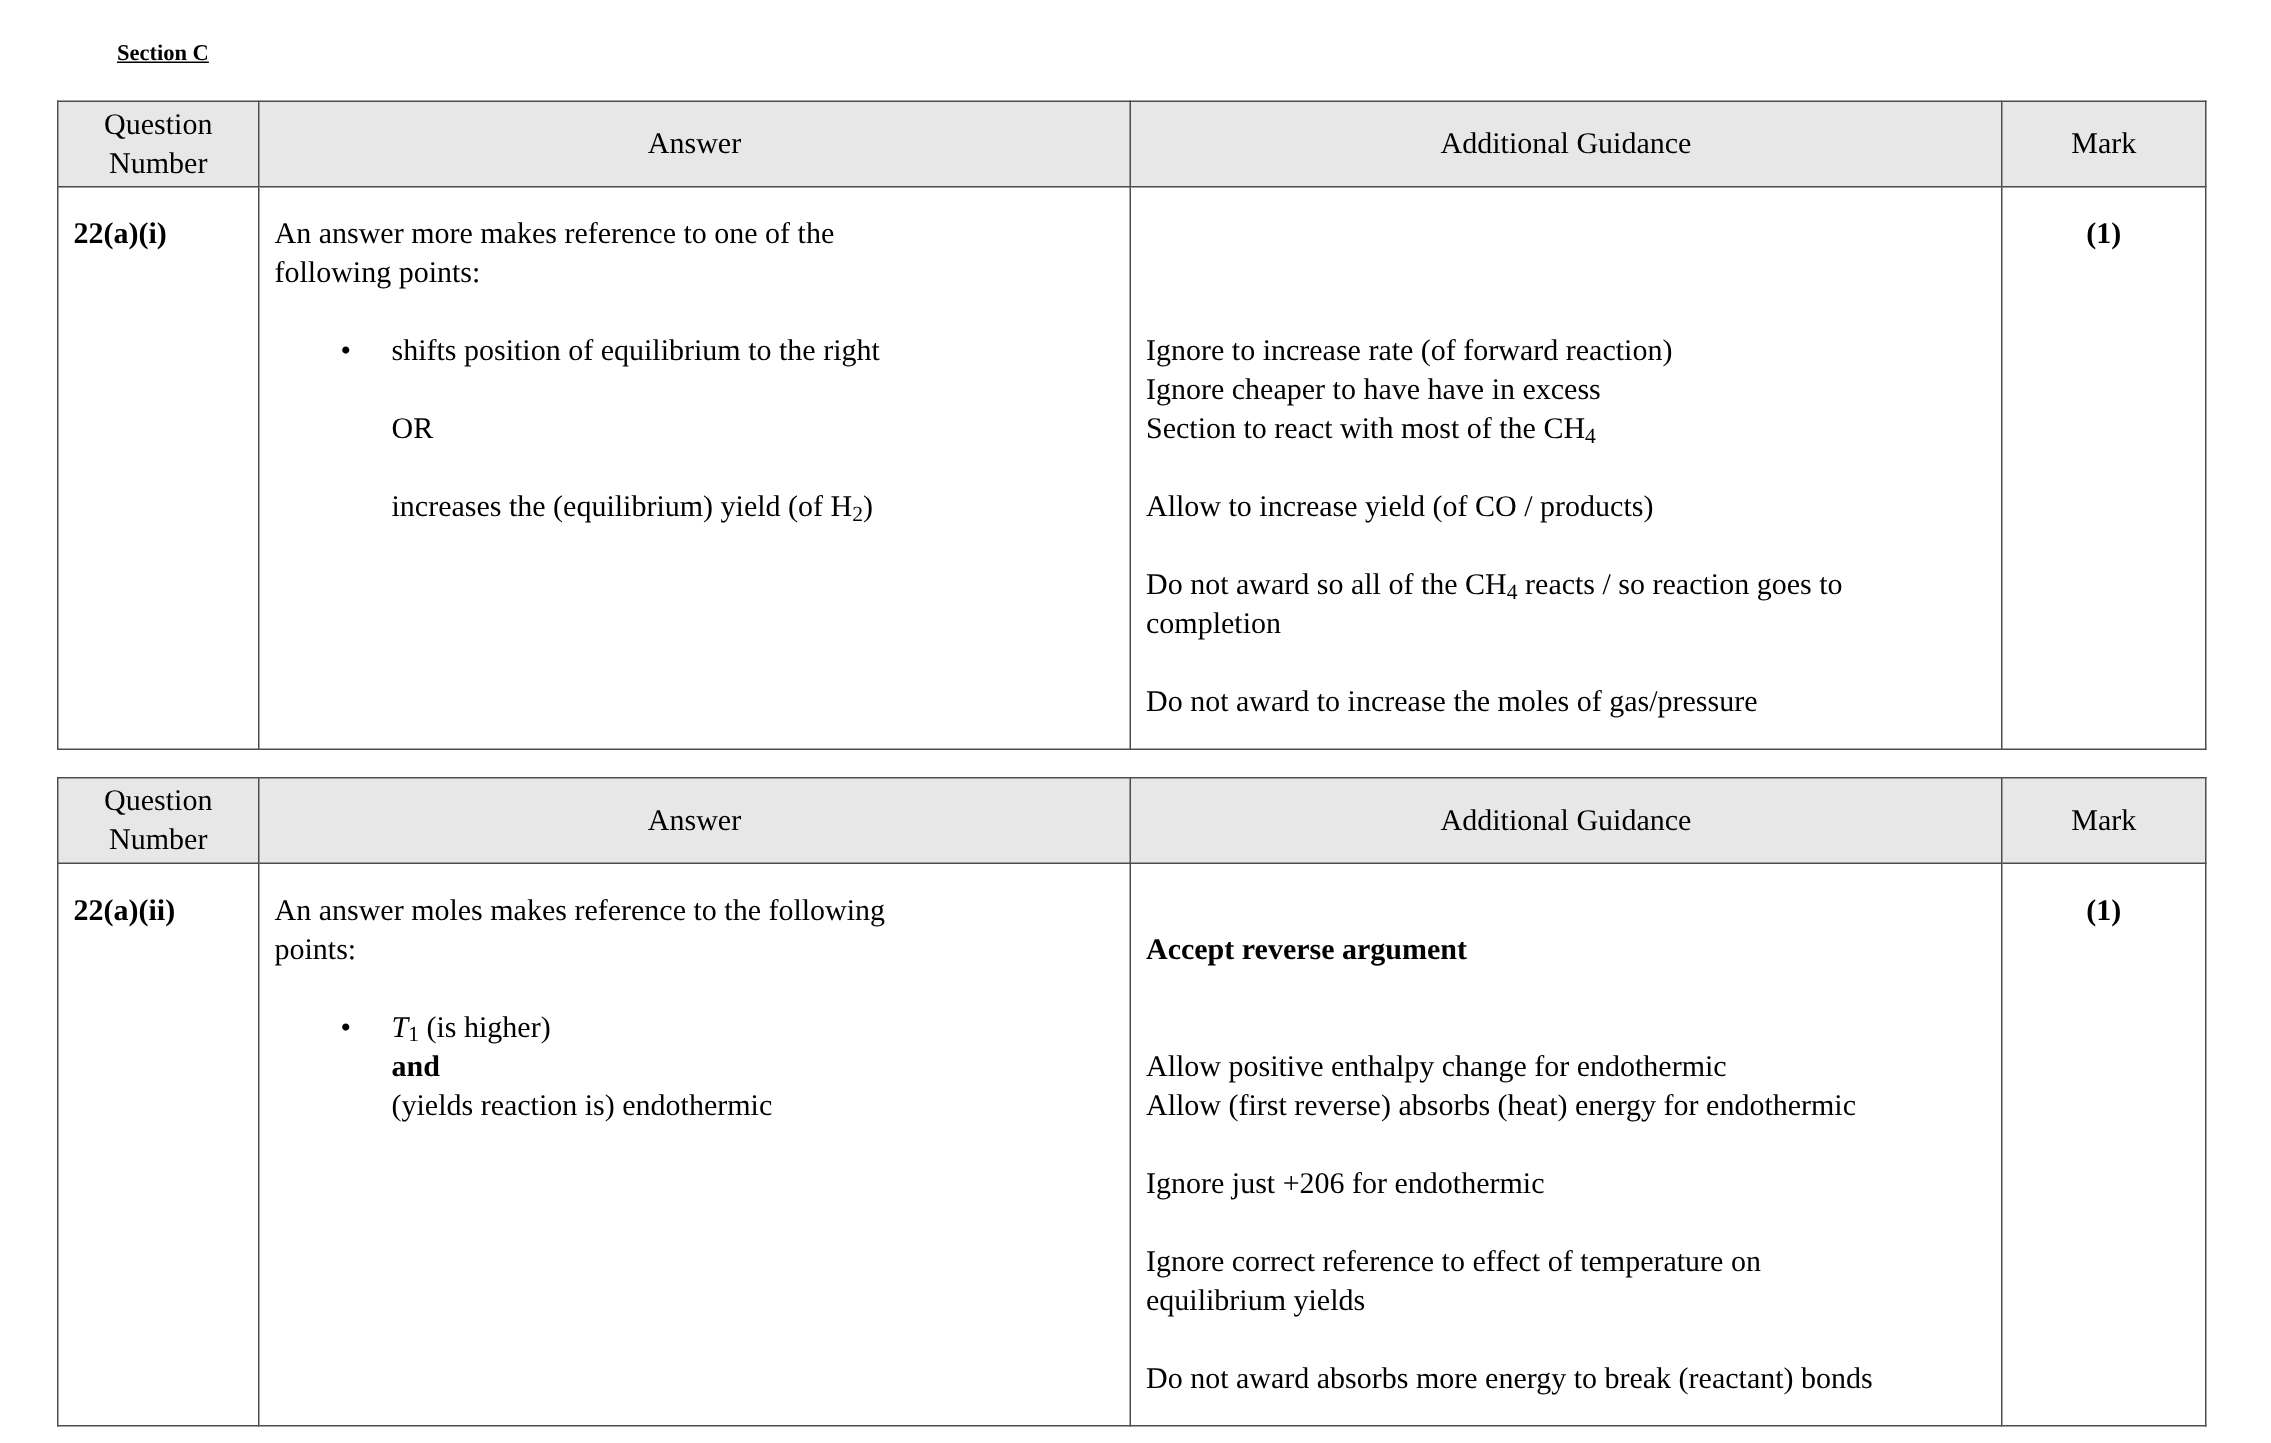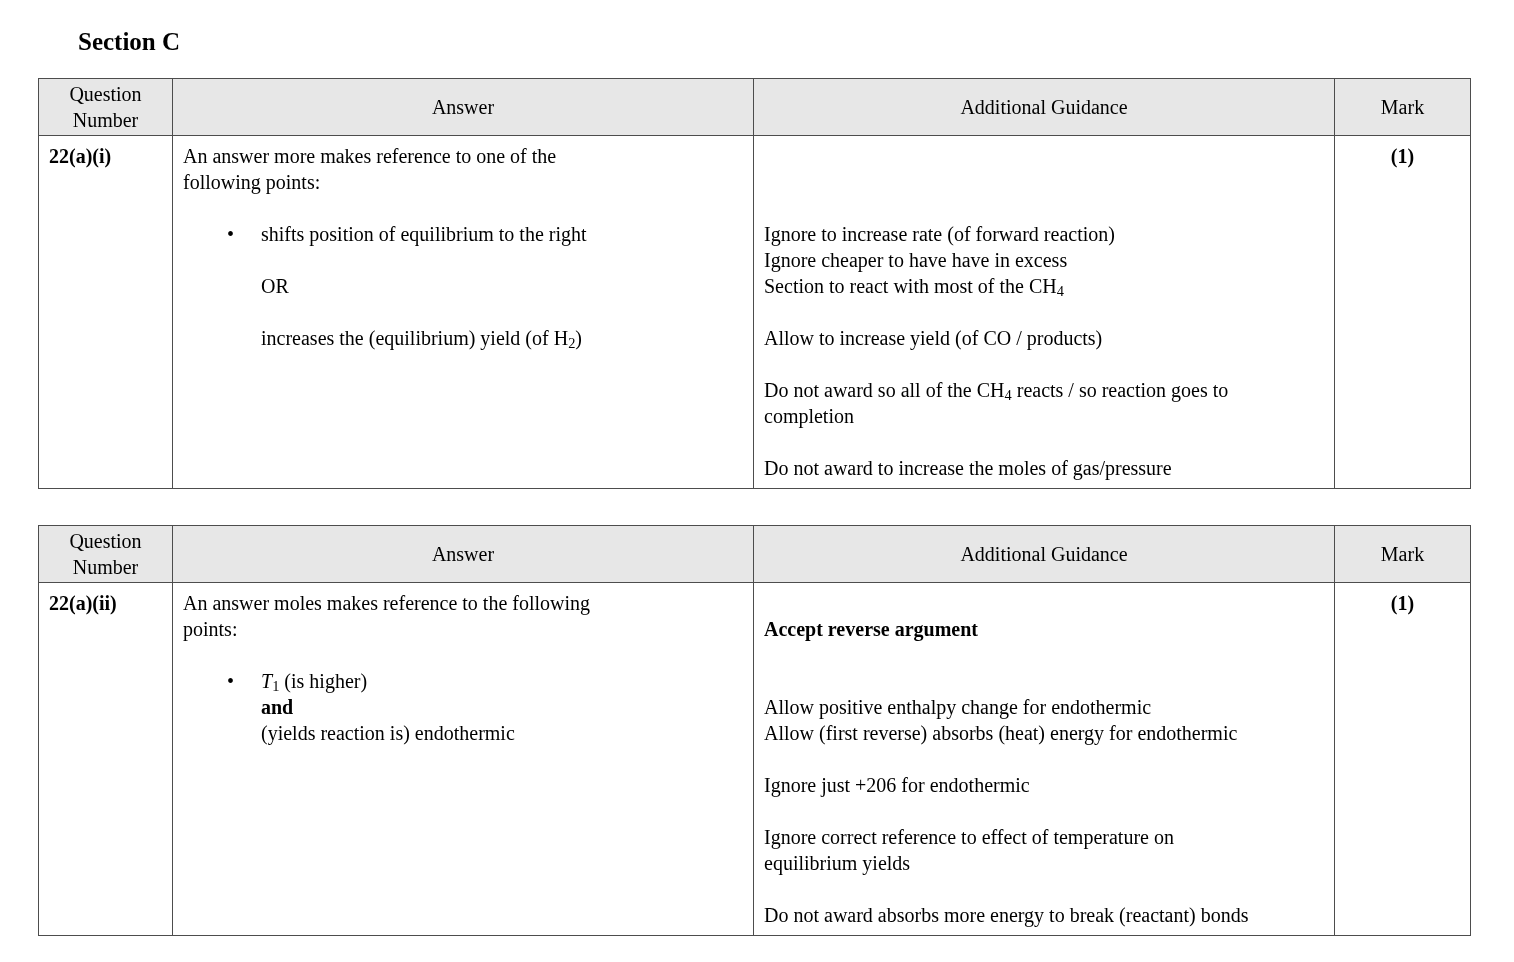--- a/index.html
+++ b/index.html
@@ -9,45 +9,46 @@
     background: #ffffff;
     width: 1514px;
     height: 962px;
     overflow: hidden;
     font-family: "Liberation Serif", "DejaVu Serif", serif;
     color: #000000;
   }
   .page { padding: 24px 40px 0 38px; }
   .section-title {
     font-weight: bold;
-    font-size: 25px;
+    font-size: 15px;
     margin: 4px 0 22px 40px;
+    text-decoration: underline;
   }
   table.ms {
     border-collapse: collapse;
     width: 1432px;
     table-layout: fixed;
-    margin-bottom: 36px;
+    margin-bottom: 18px;
   }
   table.ms th, table.ms td {
     border: 1.5px solid #4d4d4d;
     font-size: 20px;
   }
   table.ms th {
     background: #e7e7e7;
     font-weight: normal;
     text-align: center;
     vertical-align: middle;
     padding: 2px 6px;
     line-height: 26px;
     height: 54px;
   }
   table.ms td {
     vertical-align: top;
-    padding: 7px 10px;
+    padding: 18px 10px;
     line-height: 26px;
   }
   col.c-qnum { width: 134px; }
   col.c-ans  { width: 581px; }
   col.c-guid { width: 581px; }
   col.c-mark { width: 136px; }
   td.qnum { font-weight: bold; padding-left: 8px; }
   td.mark { font-weight: bold; text-align: center; }
   .line { line-height: 26px; min-height: 26px; }
   .line.bullet { padding-left: 44px; }

